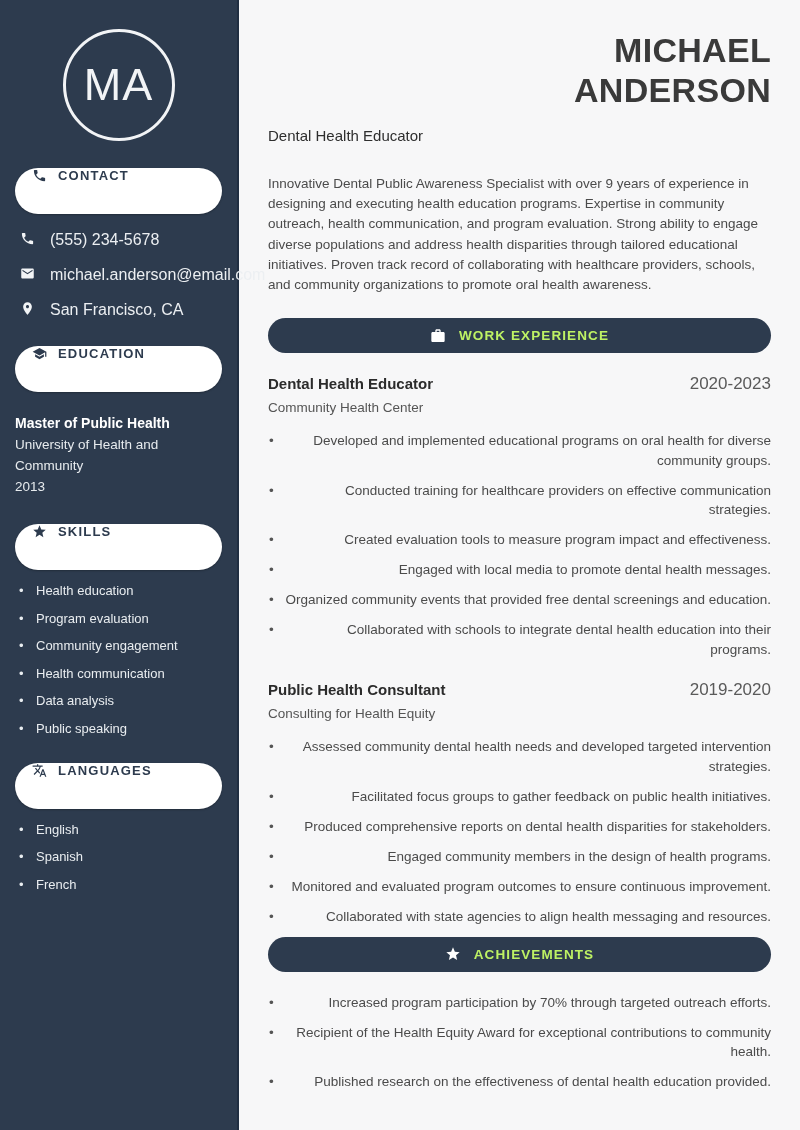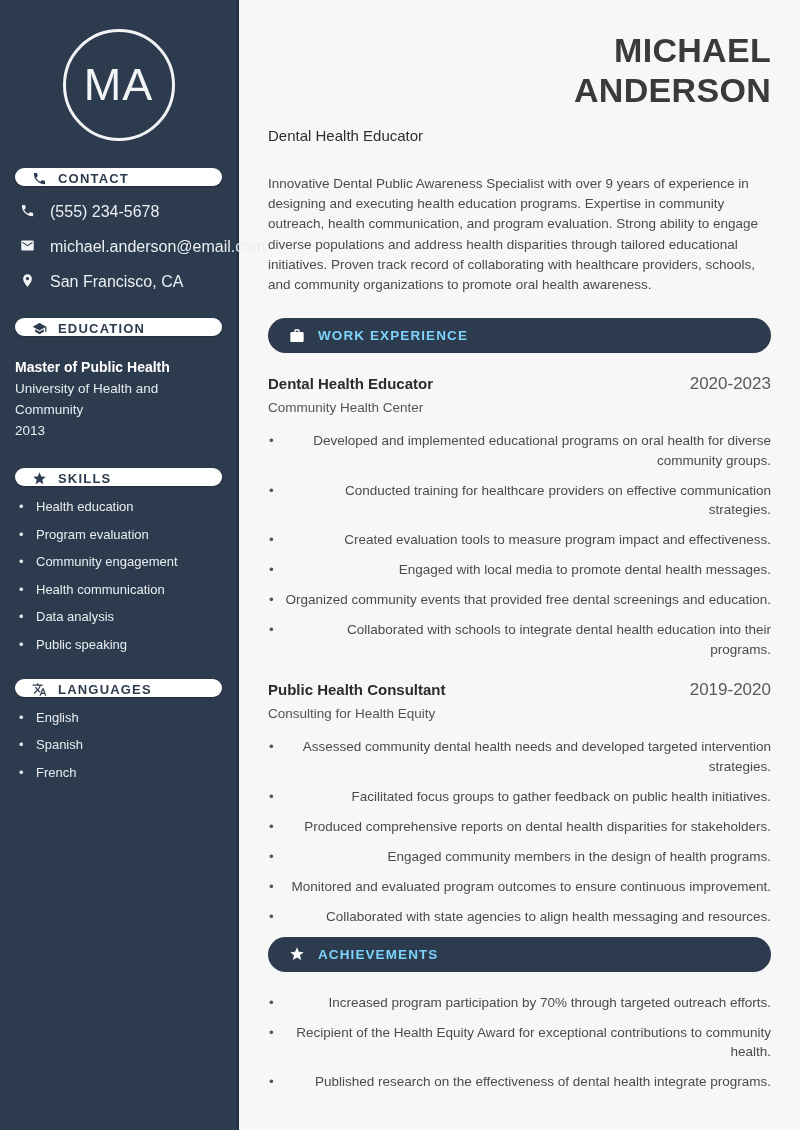--- a/index.html
+++ b/index.html
@@ -29,23 +29,23 @@
     color: #f2f4f6;
     font-size: 45px;
     letter-spacing: 1px;
     font-weight: 400;
   }
   .side-pill {
     background: #ffffff;
     color: #2d3b4e;
     border-radius: 999px;
     margin: 27px 15px 0;
-    height: 18px;
+    height: 46px;
     padding: 0 17px;
-    display: flex; align-items: flex-end; gap: 11px;
+    display: flex; align-items: flex-start; gap: 11px;
     font-weight: 700;
     font-size: 13px;
     letter-spacing: 1.2px;
     box-shadow: 0 1px 2px rgba(0,0,0,0.25);
   }
   .side-pill svg { width: 15px; height: 15px; fill: #2d3b4e; flex-shrink: 0; }
   .contact-list { margin-top: 7px; }
   .contact-row {
     display: flex; gap: 15px;
     margin: 17px 15px 0 20px;
@@ -67,29 +67,30 @@
     color: #3a3a3a;
     line-height: 40px;
     margin-top: 30px;
     letter-spacing: 0.3px;
     text-align: right;
   }
   .job-subtitle { font-size: 15px; color: #2e2e2e; margin-top: 17px; }
   .summary { font-size: 13.5px; color: #4b4b4b; line-height: 20.2px; margin-top: 30px; }
   .section-pill {
     background: #2d3b4e;
-    color: #7dd3fc;
+    color: #bef264;
     border-radius: 999px;
     height: 35px;
     display: flex; align-items: center; gap: 13px;
     padding: 0 21px;
     font-size: 13.5px;
     font-weight: 700;
     letter-spacing: 1.1px;
     margin-top: 23px;
+    justify-content: center;
   }
   .section-pill svg { width: 16px; height: 16px; fill: #ffffff; flex-shrink: 0; }
   .section-pill.tight { margin-top: 1px; }
   .job-header { display: flex; justify-content: space-between; align-items: baseline; margin-top: 21px; }
   .job-title { font-size: 15px; font-weight: 700; color: #2b2b2b; }
   .job-dates { font-size: 17px; color: #5a5a5a; }
   .job-company { font-size: 13.5px; color: #555555; margin-top: 6px; }
   .bullets { list-style: none; margin-top: 16px; font-size: 13.5px; color: #4b4b4b; line-height: 19.5px; text-align: right; }
   .bullets li { position: relative; padding-left: 16px; margin-bottom: 10.5px; }
   .bullets li::before { content: "•"; position: absolute; left: 1px; color: #555555; }
@@ -246,16 +247,16 @@
       <svg viewBox="0 0 24 24">
           <path d="M12 17.27L18.18 21l-1.64-7.03L22 9.24l-7.19-.61L12 2 9.19 8.63 2 9.24l5.46 4.73L5.82 21z"></path>
         </svg>
     </span>
     <span>ACHIEVEMENTS</span>
   </div>
   <ul class="bullets" style="margin-top:21px">
 
   <li>Increased program participation by 70% through targeted outreach efforts.</li>
       <li>Recipient of the Health Equity Award for exceptional contributions to community health.</li>
-      <li>Published research on the effectiveness of dental health integrate programs.</li>
+      <li>Published research on the effectiveness of dental health education provided.</li>
     </ul>
 
 </main>
 
 </body></html>

